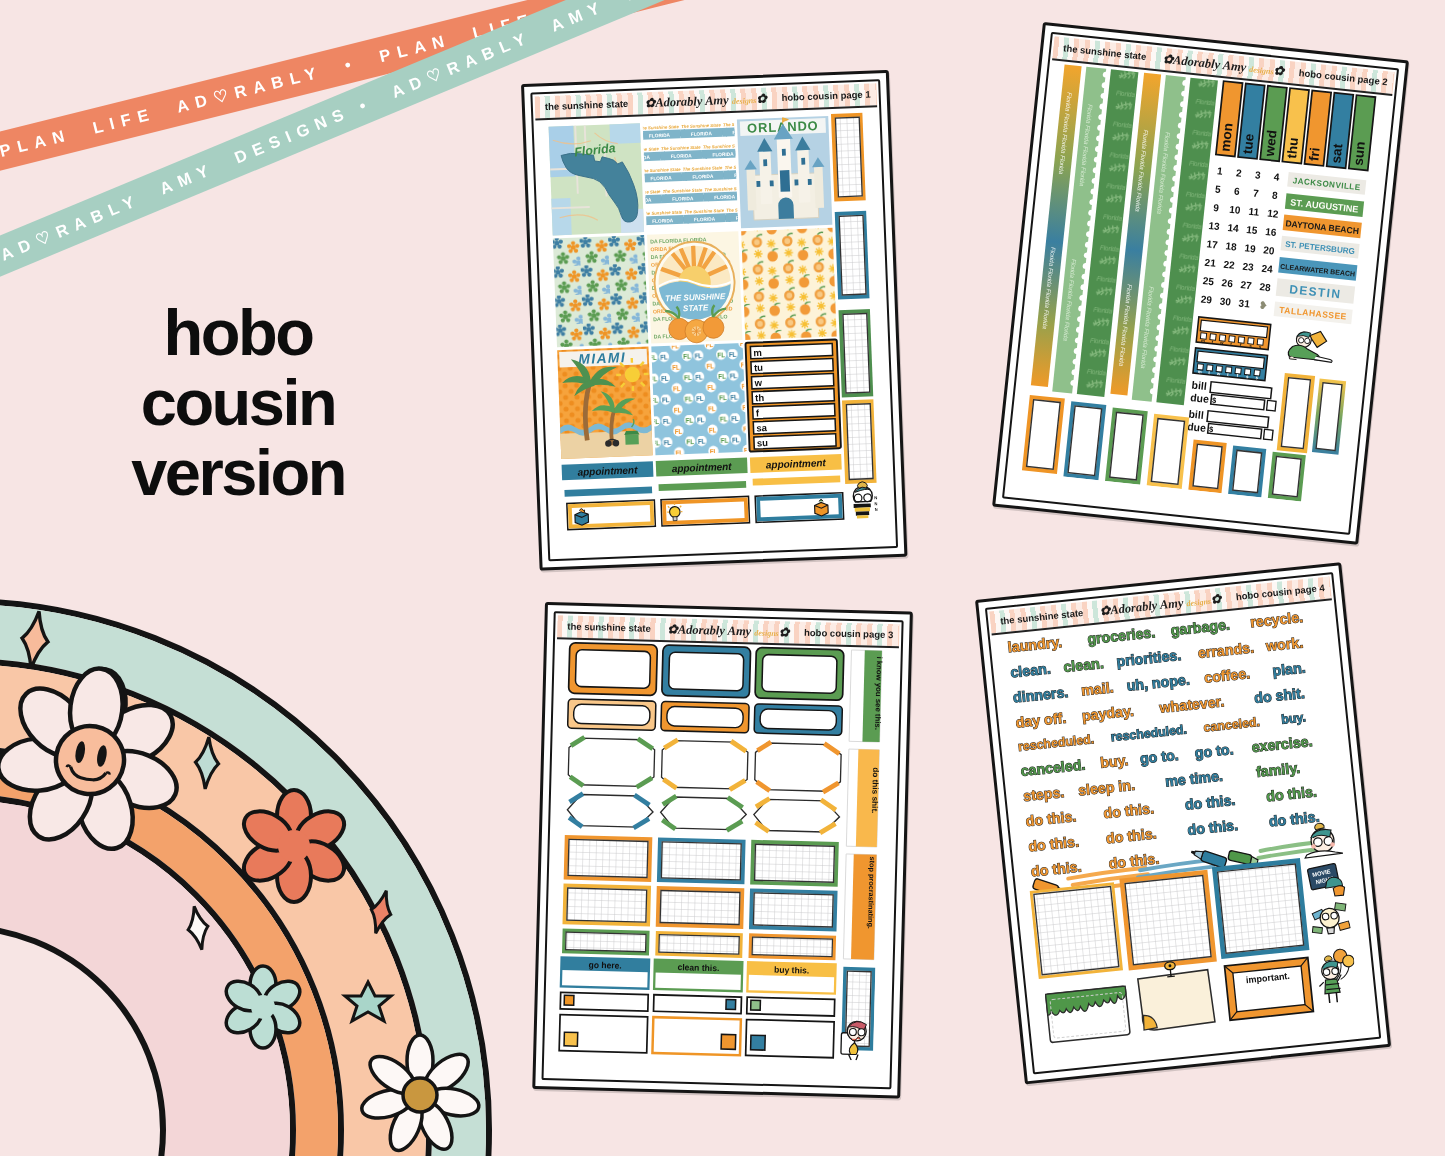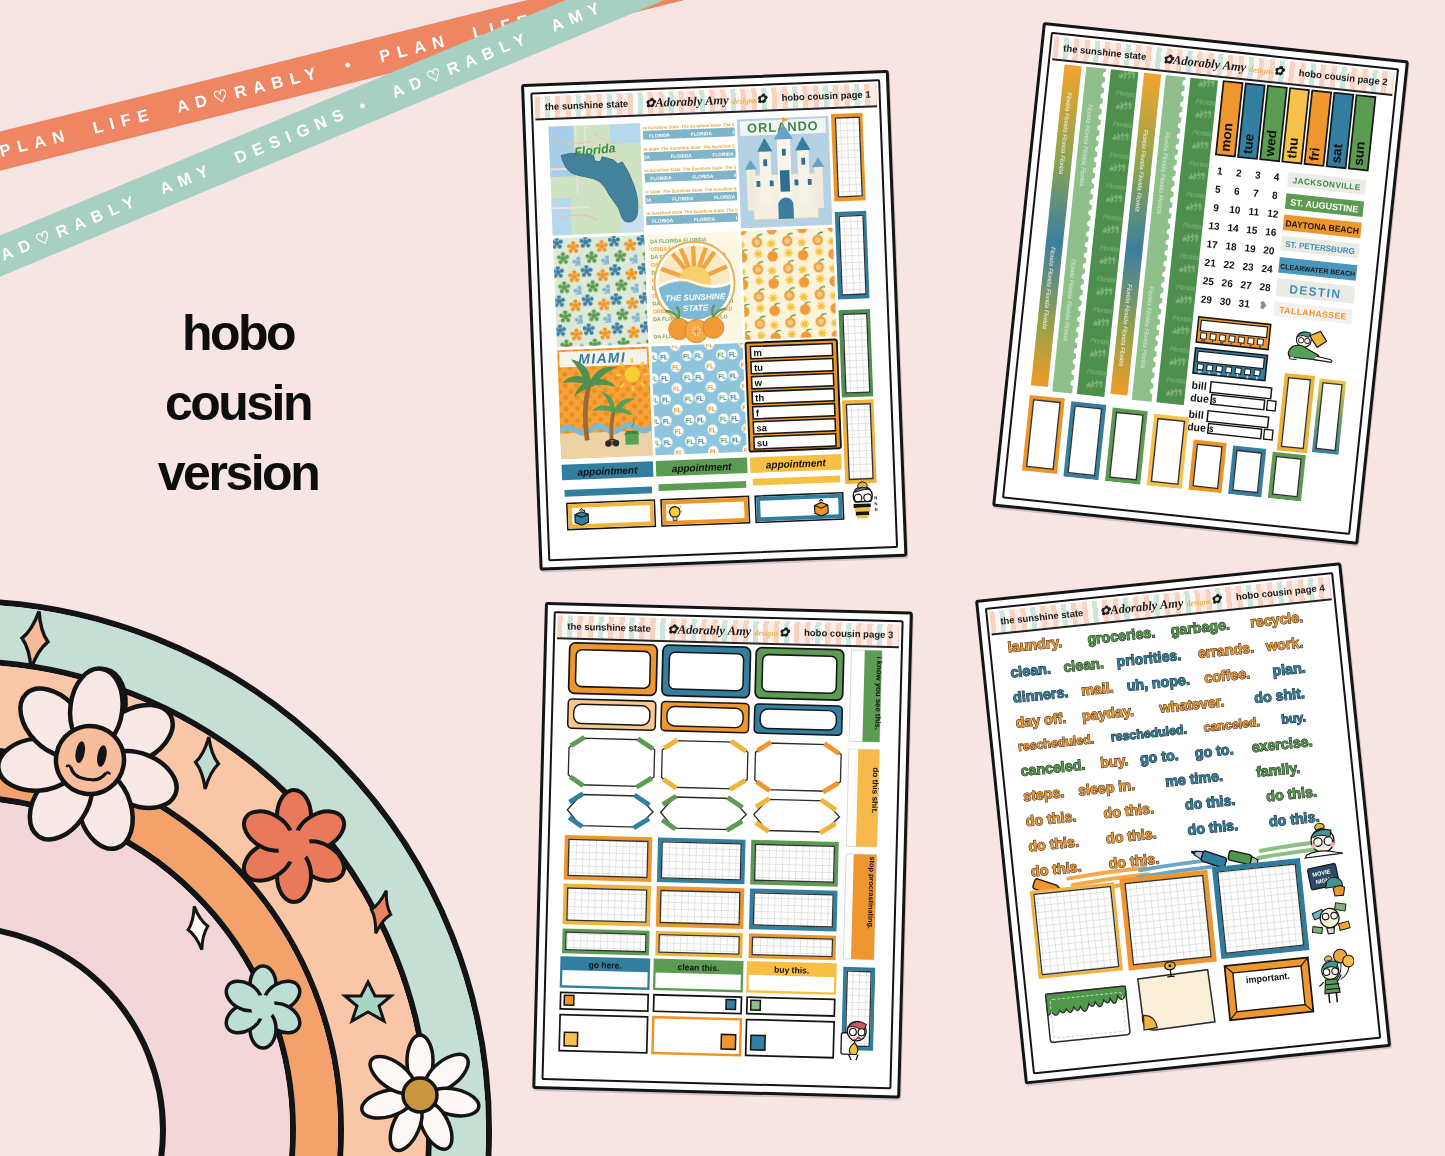--- a/index.html
+++ b/index.html
@@ -19,21 +19,21 @@
 .hdr .c em{font-size:8px;color:#e8b04c;font-weight:bold;}
 .content{position:absolute;left:13px;top:27px;right:13px;bottom:5px;}
 </style>
 </head>
 <body>
 
 <div class="ribbon" style="width:780px;background:#ee8663;left:-30px;top:139px;transform:rotate(-14deg);transform-origin:0 0;">PLAN&nbsp; LIFE&nbsp; AD♡RABLY&nbsp; •&nbsp; PLAN&nbsp; LIFE&nbsp; AD♡RAB</div>
 
 <div class="ribbon" style="width:810px;background:#a7cfc2;left:-30px;top:248px;transform:rotate(-22.6deg);transform-origin:0 0;">AD♡RABLY&nbsp; AMY&nbsp; DESIGNS&nbsp;•&nbsp; AD♡RABLY&nbsp; AMY&nbsp; DESIGNS&nbsp; •&nbsp;AD</div>
 
-<div class="abs" style="left:58px;top:298px;width:360px;text-align:center;font-weight:bold;color:#0d0d0d;font-size:50px;line-height:70px;letter-spacing:-2.5px;">hobo<br>cousin<br>version</div>
+<div class="abs" style="left:58px;top:298px;width:360px;text-align:center;font-weight:bold;color:#0d0d0d;font-size:65px;line-height:70px;letter-spacing:-2.5px;">hobo<br>cousin<br>version</div>
 
 <svg class="abs" style="left:0;top:555px;" width="540" height="601" viewBox="0 0 540 601">
 <g transform="translate(-40,575)">
 
   <circle cx="0" cy="0" r="529" fill="none" stroke="#141414" stroke-width="6"></circle>
 
   <circle cx="0" cy="0" r="499" fill="none" stroke="#c5dfd5" stroke-width="54"></circle>
   <circle cx="0" cy="0" r="469" fill="none" stroke="#141414" stroke-width="6"></circle>
 
   <circle cx="0" cy="0" r="425" fill="none" stroke="#f9c7a7" stroke-width="82"></circle>

